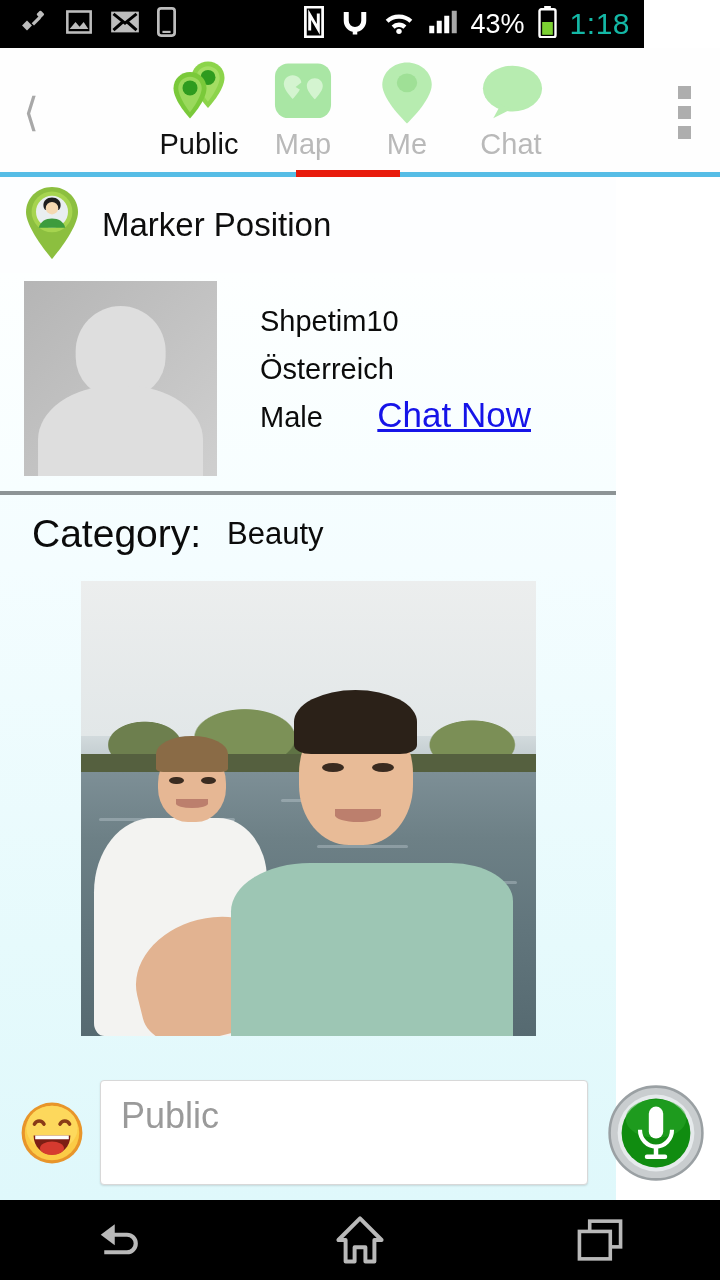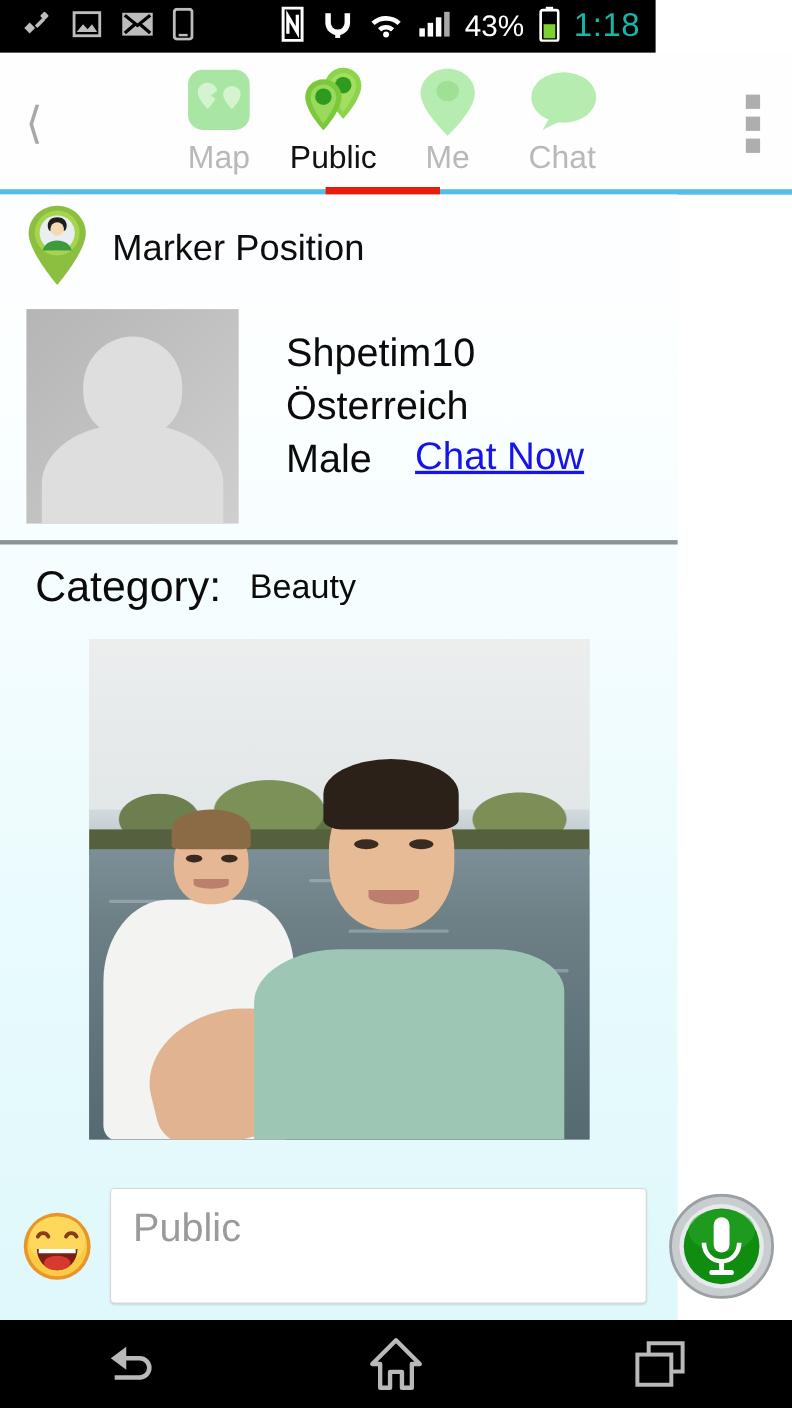--- a/index.html
+++ b/index.html
@@ -6,21 +6,21 @@
   html, body {
     width: 720px; height: 1280px;
     font-family: "Liberation Sans", sans-serif;
     background: #000;
     overflow: hidden;
   }
   .phone { position: relative; width: 720px; height: 1280px; background: #fff; }
 
   
   .statusbar {
-    position: absolute; top: 0; left: 0; width: 596px; height: 48px;
+    position: absolute; top: 0; left: 0; width: 644px; height: 48px;
     background: #000; display: flex; align-items: center;
   }
   .sb-left { display: flex; align-items: center; gap: 17px; padding-left: 20px; }
   .sb-right { display: flex; align-items: center; gap: 13px; margin-left: auto; padding-right: 14px; }
   .sb-time { color: #14b8a6; font-size: 30px; letter-spacing: .5px; }
   .sb-pct { color: #fff; font-size: 27px; }
   .ic { display: block; }
 
   
   .tabbar {
@@ -70,21 +70,21 @@
   }
   .avatar .head {
     position: absolute; left: 50%; top: 13%; transform: translateX(-50%);
     width: 47%; height: 47%; border-radius: 50% 50% 45% 45%; background: #dedede;
   }
   .avatar .body {
     position: absolute; left: 50%; top: 54%; transform: translateX(-50%);
     width: 86%; height: 60%; border-radius: 46% 46% 8% 8%; background: #dedede;
   }
   .pinfo { flex: 1; padding-left: 43px; padding-top: 16px; position: relative; }
-  .pinfo .line { font-size: 36px; color: #0b0b0b; line-height: 48px; }
+  .pinfo .line { font-size: 29px; color: #0b0b0b; line-height: 48px; }
   .chatnow {
     position: absolute; right: 85px; bottom: 42px;
     font-size: 35px; color: #1614e8; text-decoration: underline; white-space: nowrap; margin-top: 23px;
   }
 
   .divider { height: 4px; background: #8d9496; width: 100%; }
 
   .category { display: flex; align-items: center; height: 78px; padding-left: 32px; }
   .cat-label { font-size: 39px; color: #0b0b0b; }
   .cat-value { font-size: 31px; color: #0b0b0b; margin-left: 26px; }
@@ -212,44 +212,44 @@
       </span>
       <span class="sb-time">1:18</span>
     </div>
   </div>
 
   <div class="tabbar">
     <div class="backchev">⟨</div>
 
     <div class="tabs">
 
-      <div class="tab">
-        <span class="tabicon">
-          <svg width="66" height="62" viewBox="0 0 44 42">
-            <rect x="3" y="1" width="38" height="37" rx="9" fill="#a9e6a4"></rect>
-            <path d="M15 9c3.4 0 6 2.6 6 5.9 0 4.2-6 10.1-6 10.1s-6-5.9-6-10.1C9 11.6 11.6 9 15 9z" fill="#d4f4d0"></path>
-            <path d="M30 11c3 0 5.4 2.3 5.4 5.2 0 3.7-5.4 9-5.4 9s-5.4-5.3-5.4-9c0-2.9 2.4-5.2 5.4-5.2z" fill="#d4f4d0"></path>
-            <path d="M22 13l-5 4 5 3z" fill="#a9e6a4"></path>
-          </svg>
-        </span>
-        <span class="tablabel">Map</span>
-      </div>
-
       <div class="tab active">
         <span class="tabicon">
           <svg width="72" height="66" viewBox="0 0 48 44">
             <path d="M30 1c6.1 0 11 4.8 11 10.8C41 20.3 30 32 30 32S19 20.3 19 11.8C19 5.8 23.9 1 30 1z" fill="#8cd44a"></path>
             <path d="M30 4.2c4.3 0 7.8 3.4 7.8 7.6 0 6-7.8 16-7.8 16s-7.8-10-7.8-16c0-4.2 3.5-7.6 7.8-7.6z" fill="#a3de63"></path>
             <circle cx="30" cy="11.6" r="5" fill="#2e9b1f"></circle>
             <path d="M18 8c6.1 0 11 4.8 11 10.8C29 27.3 18 39 18 39S7 27.3 7 18.8C7 12.8 11.9 8 18 8z" fill="#7ac93a"></path>
             <path d="M18 11.2c4.3 0 7.8 3.4 7.8 7.6 0 6-7.8 16-7.8 16S10.2 24.8 10.2 18.8c0-4.2 3.5-7.6 7.8-7.6z" fill="#9ad95c"></path>
             <circle cx="18" cy="18.6" r="5" fill="#2e9b1f"></circle>
           </svg>
         </span>
         <span class="tablabel">Public</span>
+      </div>
+
+      <div class="tab">
+        <span class="tabicon">
+          <svg width="66" height="62" viewBox="0 0 44 42">
+            <rect x="3" y="1" width="38" height="37" rx="9" fill="#a9e6a4"></rect>
+            <path d="M15 9c3.4 0 6 2.6 6 5.9 0 4.2-6 10.1-6 10.1s-6-5.9-6-10.1C9 11.6 11.6 9 15 9z" fill="#d4f4d0"></path>
+            <path d="M30 11c3 0 5.4 2.3 5.4 5.2 0 3.7-5.4 9-5.4 9s-5.4-5.3-5.4-9c0-2.9 2.4-5.2 5.4-5.2z" fill="#d4f4d0"></path>
+            <path d="M22 13l-5 4 5 3z" fill="#a9e6a4"></path>
+          </svg>
+        </span>
+        <span class="tablabel">Map</span>
       </div>
 
       <div class="tab">
         <span class="tabicon">
           <svg width="62" height="64" viewBox="0 0 42 44">
             <path d="M21 1c9 0 17 6.5 17 15.4C38 27 21 43 21 43S4 27 4 16.4C4 7.5 12 1 21 1z" fill="#b7ecb0"></path>
             <ellipse cx="21" cy="15" rx="7" ry="6.4" fill="#9fe096"></ellipse>
           </svg>
         </span>
         <span class="tablabel">Me</span>

